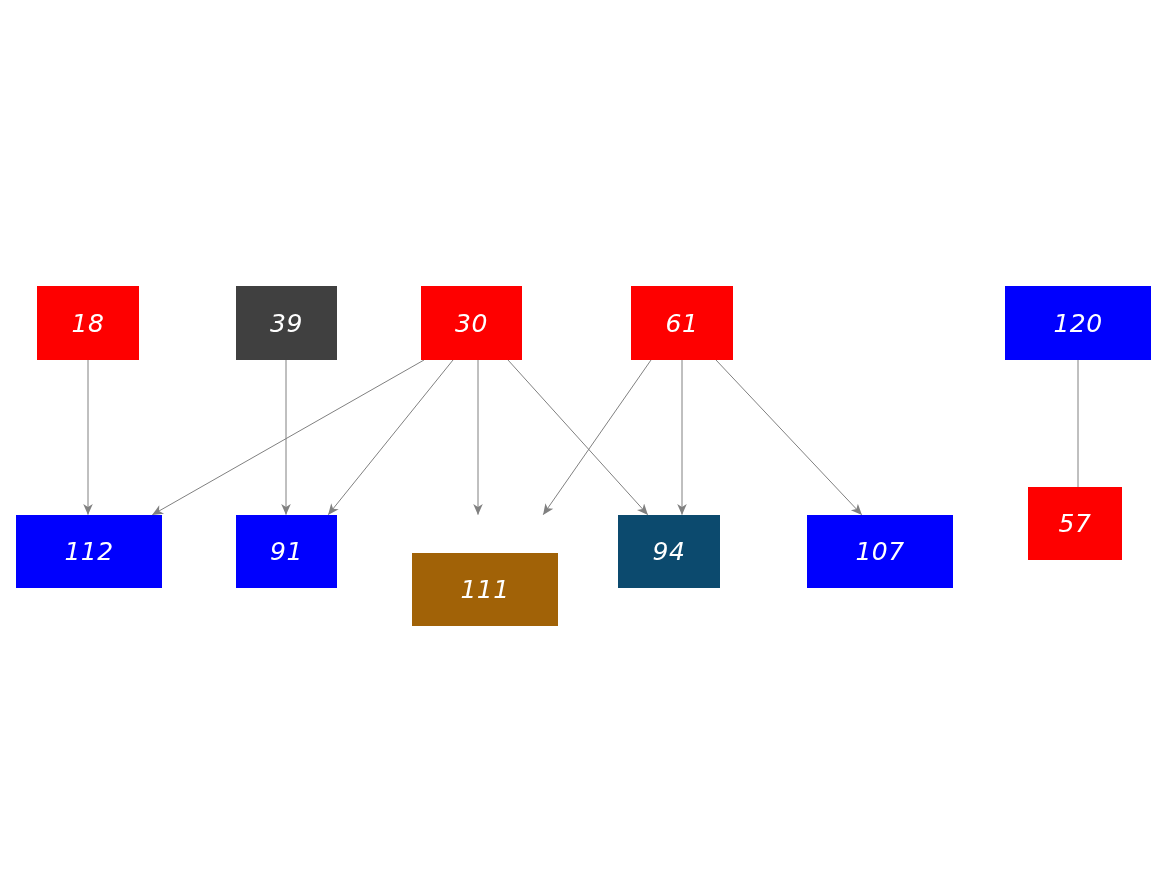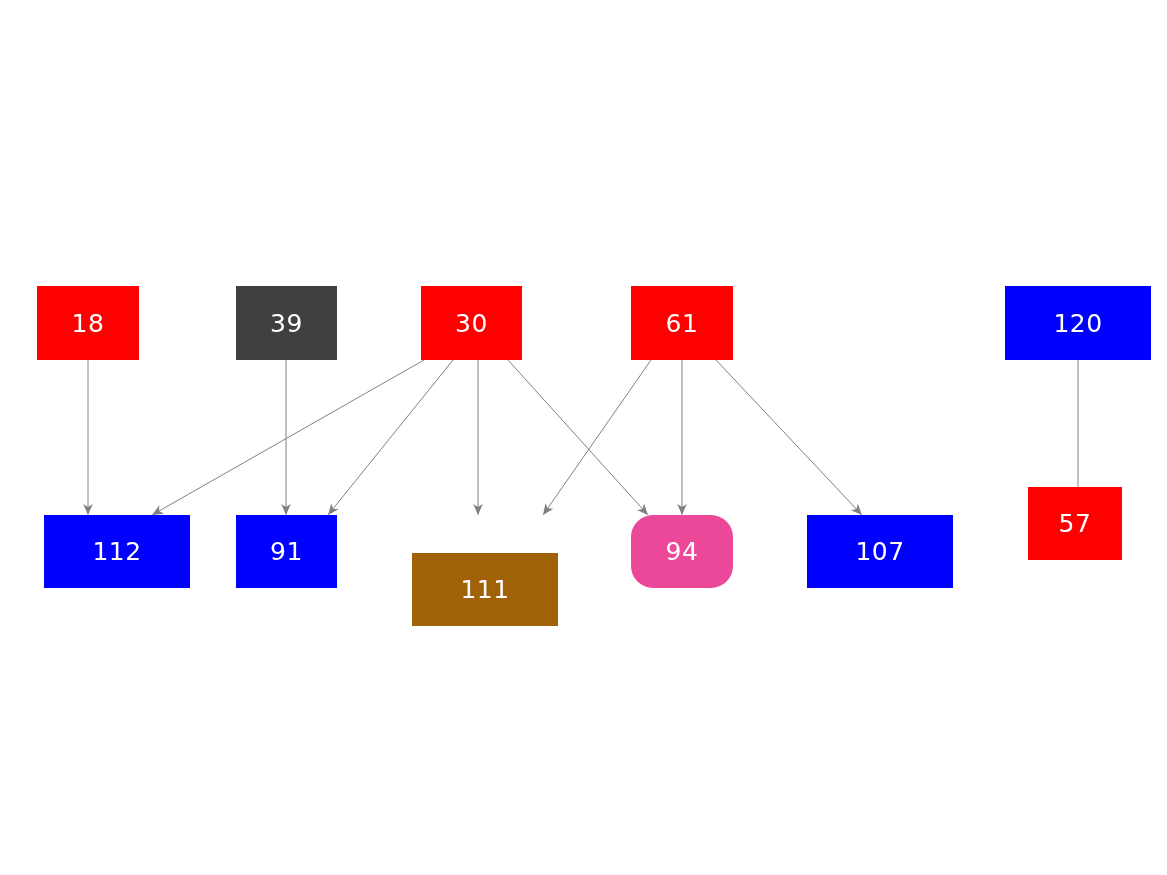--- a/index.html
+++ b/index.html
@@ -30,20 +30,21 @@
     align-items: center;
     justify-content: center;
     color: #ffffff;
     font-size: 25px;
     line-height: 1;
     letter-spacing: 0.5px;
     user-select: none;
   }
   .node-label {
     pointer-events: none;
+    font-style: italic;
   }
 </style>
 </head>
 <body>
 
 <div id="canvas">
 
   <svg id="edge-layer" viewBox="0 0 1167 875" xmlns="http://www.w3.org/2000/svg">
     <defs>
       <marker id="arrowhead" markerWidth="14" markerHeight="14" refX="11.2" refY="5" orient="auto" markerUnits="userSpaceOnUse">
@@ -73,30 +74,30 @@
       </div>
       <div class="node" style="left: 421px; top: 286px; width: 101px; height: 74px; background: rgb(254, 0, 0);">
         <span class="node-label">30</span>
       </div>
       <div class="node" style="left: 631px; top: 286px; width: 102px; height: 74px; background: rgb(254, 0, 0);">
         <span class="node-label">61</span>
       </div>
       <div class="node" style="left: 1005px; top: 286px; width: 146px; height: 74px; background: rgb(0, 0, 254); justify-content: center;">
         <span class="node-label">120</span>
       </div>
-      <div class="node" style="left: 16px; top: 515px; width: 146px; height: 73px; background: rgb(0, 0, 254); margin-left: 28px;">
+      <div class="node" style="left: 16px; top: 515px; width: 146px; height: 73px; background: rgb(0, 0, 254);">
         <span class="node-label">112</span>
       </div>
       <div class="node" style="left: 236px; top: 515px; width: 101px; height: 73px; background: rgb(0, 0, 254);">
         <span class="node-label">91</span>
       </div>
       <div class="node" style="left: 412px; top: 515px; width: 146px; height: 73px; background: #a16207; margin-top: 38px;">
         <span class="node-label">111</span>
       </div>
-      <div class="node" style="left: 631px; top: 515px; width: 102px; height: 73px; background: #ec4899; border-radius: 22px;">
+      <div class="node" style="left: 618px; top: 515px; width: 102px; height: 73px; background: #0c4a6e;">
         <span class="node-label">94</span>
       </div>
       <div class="node" style="left: 807px; top: 515px; width: 146px; height: 73px; background: rgb(0, 0, 254);">
         <span class="node-label">107</span>
       </div>
       <div class="node" style="left: 1028px; top: 487px; width: 94px; height: 73px; background: rgb(254, 0, 0); justify-content: center;">
         <span class="node-label">57</span>
       </div>
     </div>
 

